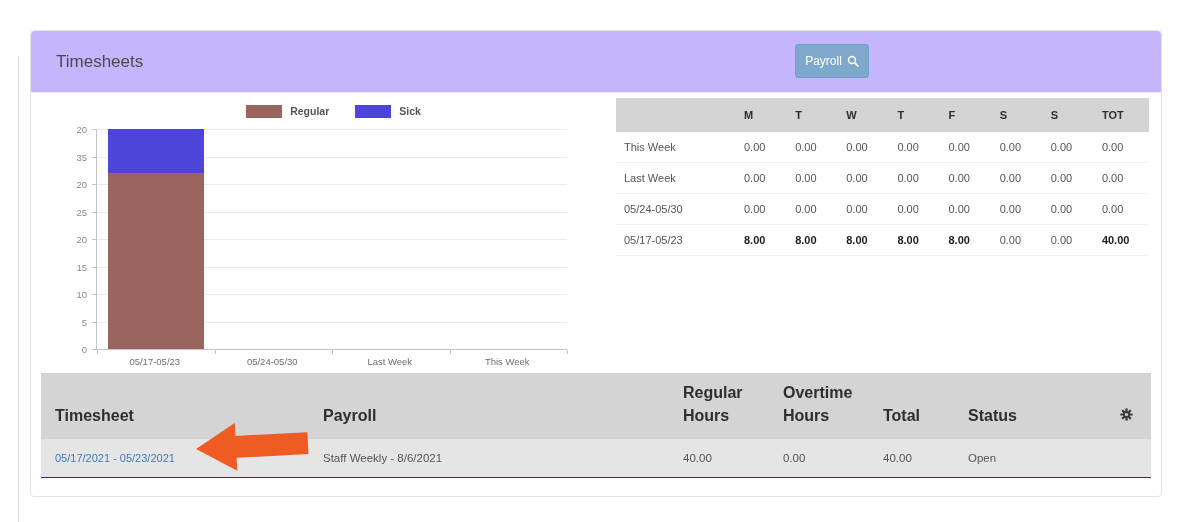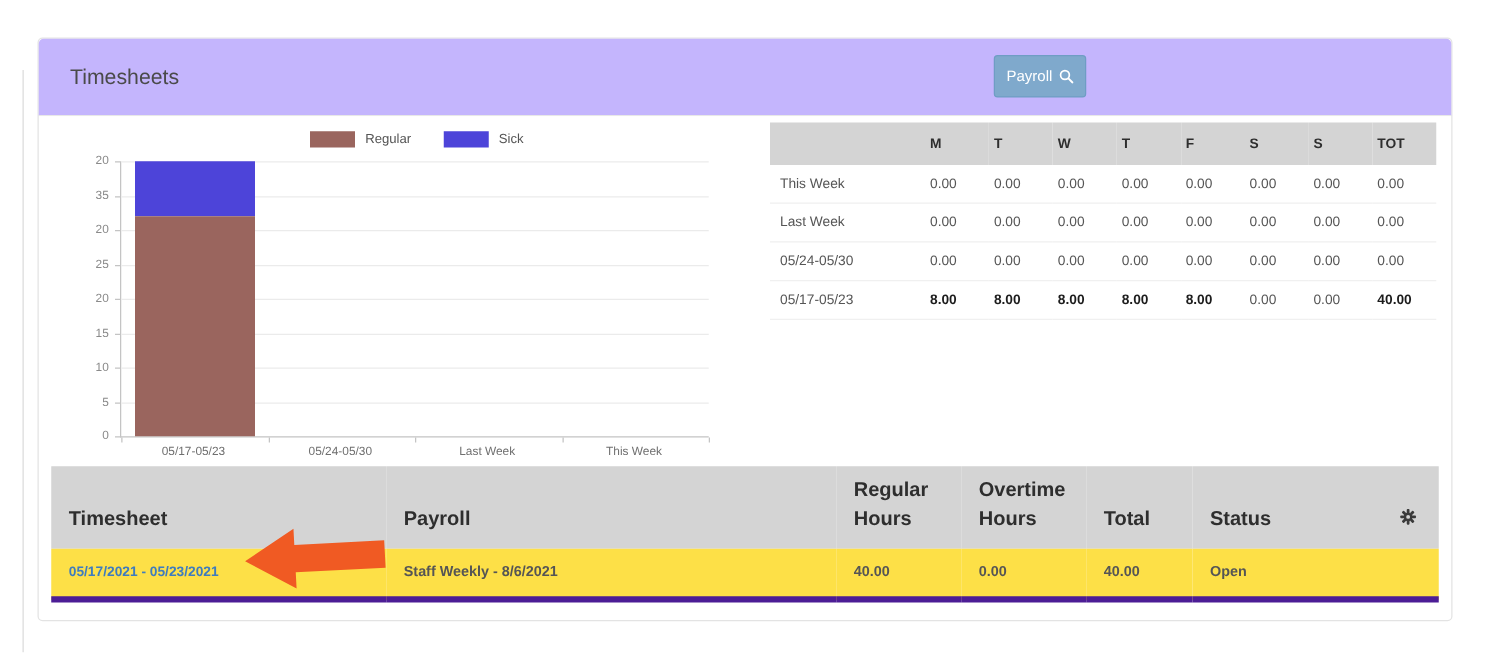--- a/index.html
+++ b/index.html
@@ -22,21 +22,21 @@
               border:1px solid #6f9dc4;border-radius:3px;color:#fff;font-size:12px;cursor:pointer;
               display:flex;align-items:center;justify-content:center;gap:5px;
               font-family:"Liberation Sans",sans-serif;}
 
   
   .chart{position:absolute;left:35px;top:70px;width:505px;}
   .chart-legend{display:flex;justify-content:center;gap:26px;align-items:center;height:20px;
                 margin-left:30px;margin-bottom:8px;}
   .legend-item{display:flex;align-items:center;gap:8px;}
   .legend-swatch{display:inline-block;width:36px;height:13px;}
-  .legend-label{font-size:10.5px;color:#555;}
+  .legend-label{font-size:10.5px;color:#555;font-weight:bold;}
   .chart-body{display:flex;}
   .chart-y-axis{position:relative;width:30px;height:220px;}
   .ytick{position:absolute;right:9px;transform:translateY(-50%);font-size:9.5px;color:#8a8a8a;}
   .ytickmark{position:absolute;right:0;width:4px;height:1px;background:#c4c4c4;}
   .chart-plot{position:relative;width:470px;height:220px;border-left:1px solid #c4c4c4;
               border-bottom:1px solid #c4c4c4;display:flex;align-items:flex-end;box-sizing:content-box;}
   .gridline{position:absolute;left:0;right:0;height:1px;background:#ebebeb;}
   .xtickmark{position:absolute;bottom:-5px;width:1px;height:4px;background:#c4c4c4;}
   .bar-slot{flex:1;display:flex;justify-content:center;align-items:flex-end;height:100%;position:relative;z-index:2;}
   .bar-stack{display:flex;flex-direction:column-reverse;width:82%;}
@@ -52,22 +52,22 @@
   .week-table td{font-size:11px;color:#555;padding:9px 4px;border-bottom:1px solid #f0f0f0;}
   .week-table .wlabel{width:112px;padding-left:8px;}
   .week-table td.b{font-weight:bold;color:#1c1c1c;}
 
   
   .bottom-table-wrap{position:absolute;left:10px;right:10px;top:342px;}
   .bottom-table{width:100%;border-collapse:collapse;table-layout:fixed;}
   .bottom-table th{background:#d4d4d4;font-size:16px;font-weight:bold;color:#2e2e2e;text-align:left;
                    vertical-align:bottom;padding:8px 8px 12px 14px;line-height:1.45;}
   .bottom-table th.gear-col{text-align:right;padding-right:18px;}
-  .bottom-table td{background:#fde047;font-size:11.5px;color:#555;padding:13px 8px 13px 14px;
-                   border-bottom:5px solid #4c1d95;font-weight:bold;}
+  .bottom-table td{background:#e5e5e5;font-size:11.5px;color:#555;padding:13px 8px 13px 14px;
+                   border-bottom:1px solid #4c1d95;}
   .ts-link{color:#3e7cbe;text-decoration:none;font-size:11px;}
 
   
   .arrow-wrap{position:absolute;left:163px;top:387px;width:118px;height:56px;transform:rotate(-3deg);z-index:5;}
 </style>
 </head>
 <body>
 
 <div class="left-rule"></div>
 

